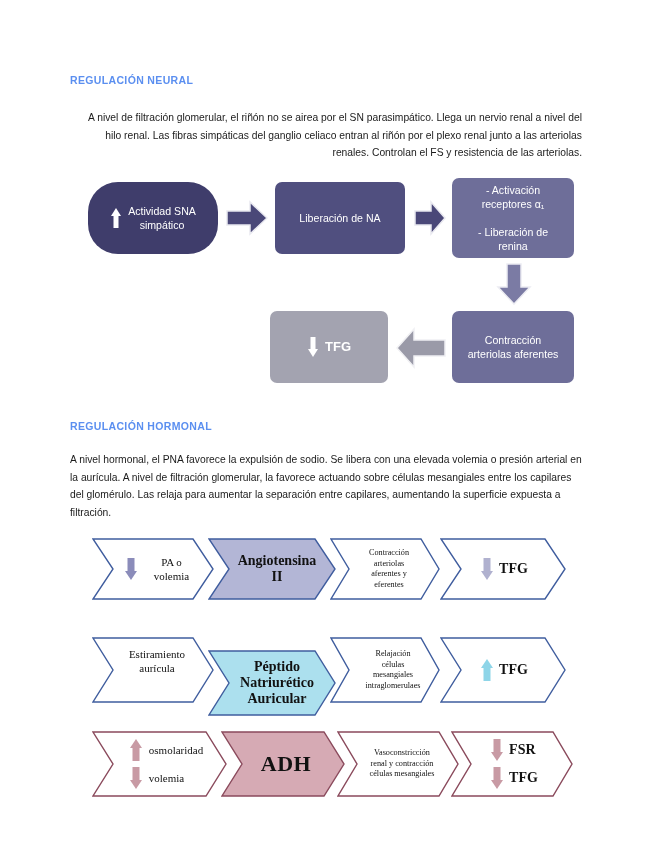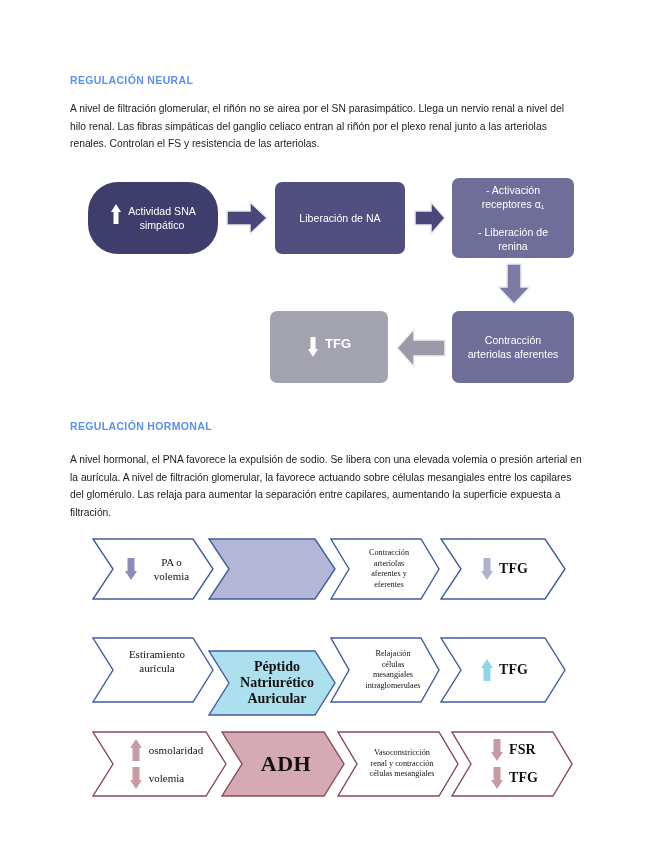--- a/index.html
+++ b/index.html
@@ -43,21 +43,21 @@
     align-items: center;
     justify-content: center;
     text-align: center;
     font-size: 10.6px;
     line-height: 14px;
     box-sizing: border-box;
     padding: 4px 6px;
   }
   .fbox .inner {
     display: flex;
-    align-items: flex-start;
+    align-items: center;
     justify-content: center;
     gap: 7px;
   }
   .fbox .txt { white-space: pre-line; }
 
   
   .glyph-arrow {
     width: 11px;
     height: 20px;
     flex: 0 0 11px;
@@ -164,21 +164,21 @@
   .thick-arrow.up i.head { top:0; border-left:6.5px solid transparent; border-right:6.5px solid transparent; border-bottom:9px solid currentColor; }
   .thick-arrow.up i.stem { top:8px; width:7px; height:14px; background: currentColor; }
   .thick-arrow.down i.head { bottom:0; border-left:6.5px solid transparent; border-right:6.5px solid transparent; border-top:9px solid currentColor; }
   .thick-arrow.down i.stem { top:0; width:7px; height:14px; background: currentColor; }
 </style>
 </head>
 <body>
 
 <div class="section-heading" style="top:74px;">REGULACIÓN NEURAL</div>
 
-<div class="body-copy" style="top:100px;">A nivel de filtración glomerular, el riñón no se airea por el SN parasimpático. Llega un nervio renal a nivel del hilo renal. Las fibras simpáticas del ganglio celiaco entran al riñón por el plexo renal junto a las arteriolas renales. Controlan el FS y resistencia de las arteriolas.</div>
+<div class="body-copy" style="top:109px;text-align:right;">A nivel de filtración glomerular, el riñón no se airea por el SN parasimpático. Llega un nervio renal a nivel del hilo renal. Las fibras simpáticas del ganglio celiaco entran al riñón por el plexo renal junto a las arteriolas renales. Controlan el FS y resistencia de las arteriolas.</div>
 
 <div class="fbox" id="nbox0" style="left:88px; top:182px; width:130px; height:72px; background:#3f3d6b;border-radius:30px;">
   <span class="inner">
     <span class="glyph-arrow up">
         <i class="head"></i>
         <i class="stem"></i>
       </span>
     <span class="txt">Actividad SNA
 simpático</span>
   </span>
@@ -262,20 +262,22 @@
 volemia</span>
     </div>
   </div>
 
   <div class="chev" style="left:208px; top:0; width:128px; height:62px;">
     <div class="shape">
       <svg width="128" height="62" viewBox="0 0 128 62" preserveAspectRatio="none">
         <path d="M1,1 L107,1 L127,31 L107,61 L1,61 L21,31 Z" fill="#b3b6d6" stroke="#3f5d9e" stroke-width="1.4"></path>
       </svg>
     </div>
+    <span class="label big" style="margin-left:10px;">Angiotensina
+II</span>
   </div>
 
   <div class="chev" style="left:330px; top:0; width:110px; height:62px;">
     <div class="shape">
       <svg width="110" height="62" viewBox="0 0 110 62" preserveAspectRatio="none">
         <path d="M1,1 L91,1 L109,31 L91,61 L1,61 L19,31 Z" fill="#ffffff" stroke="#3f5d9e" stroke-width="1.4"></path>
       </svg>
     </div>
     <span class="label small" style="margin-left:8px;">Contracción
 arteriolas

